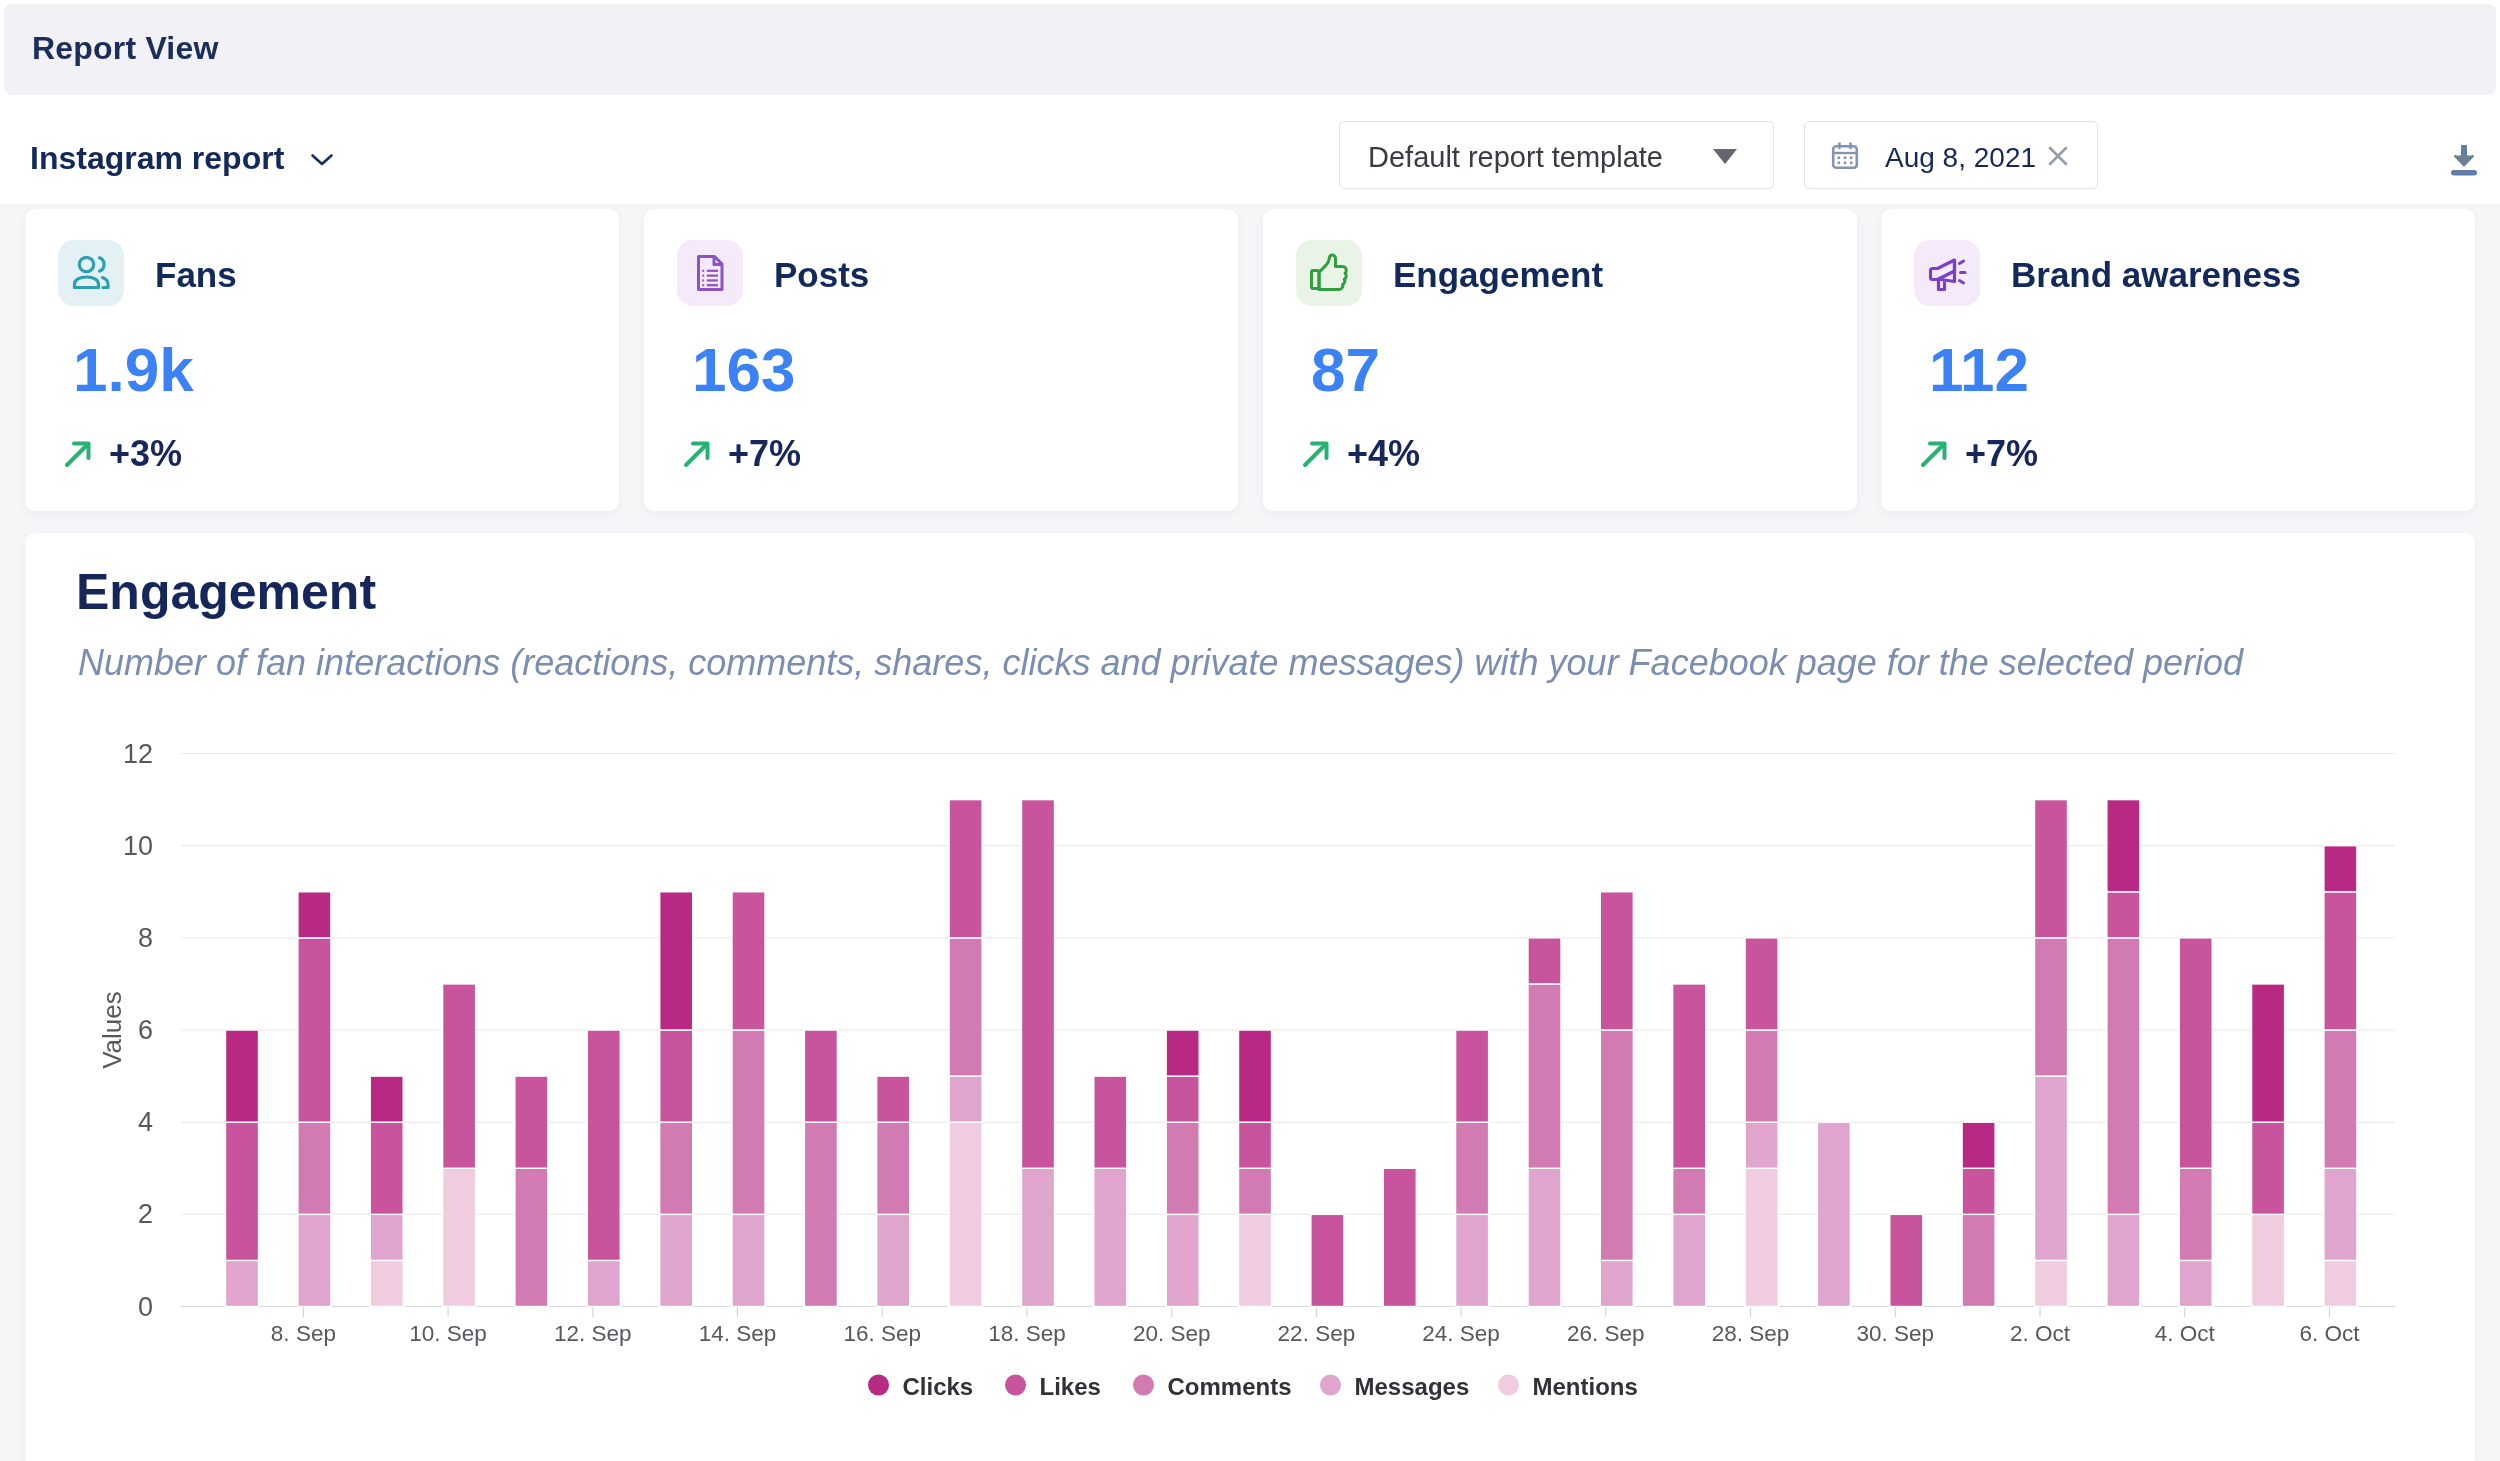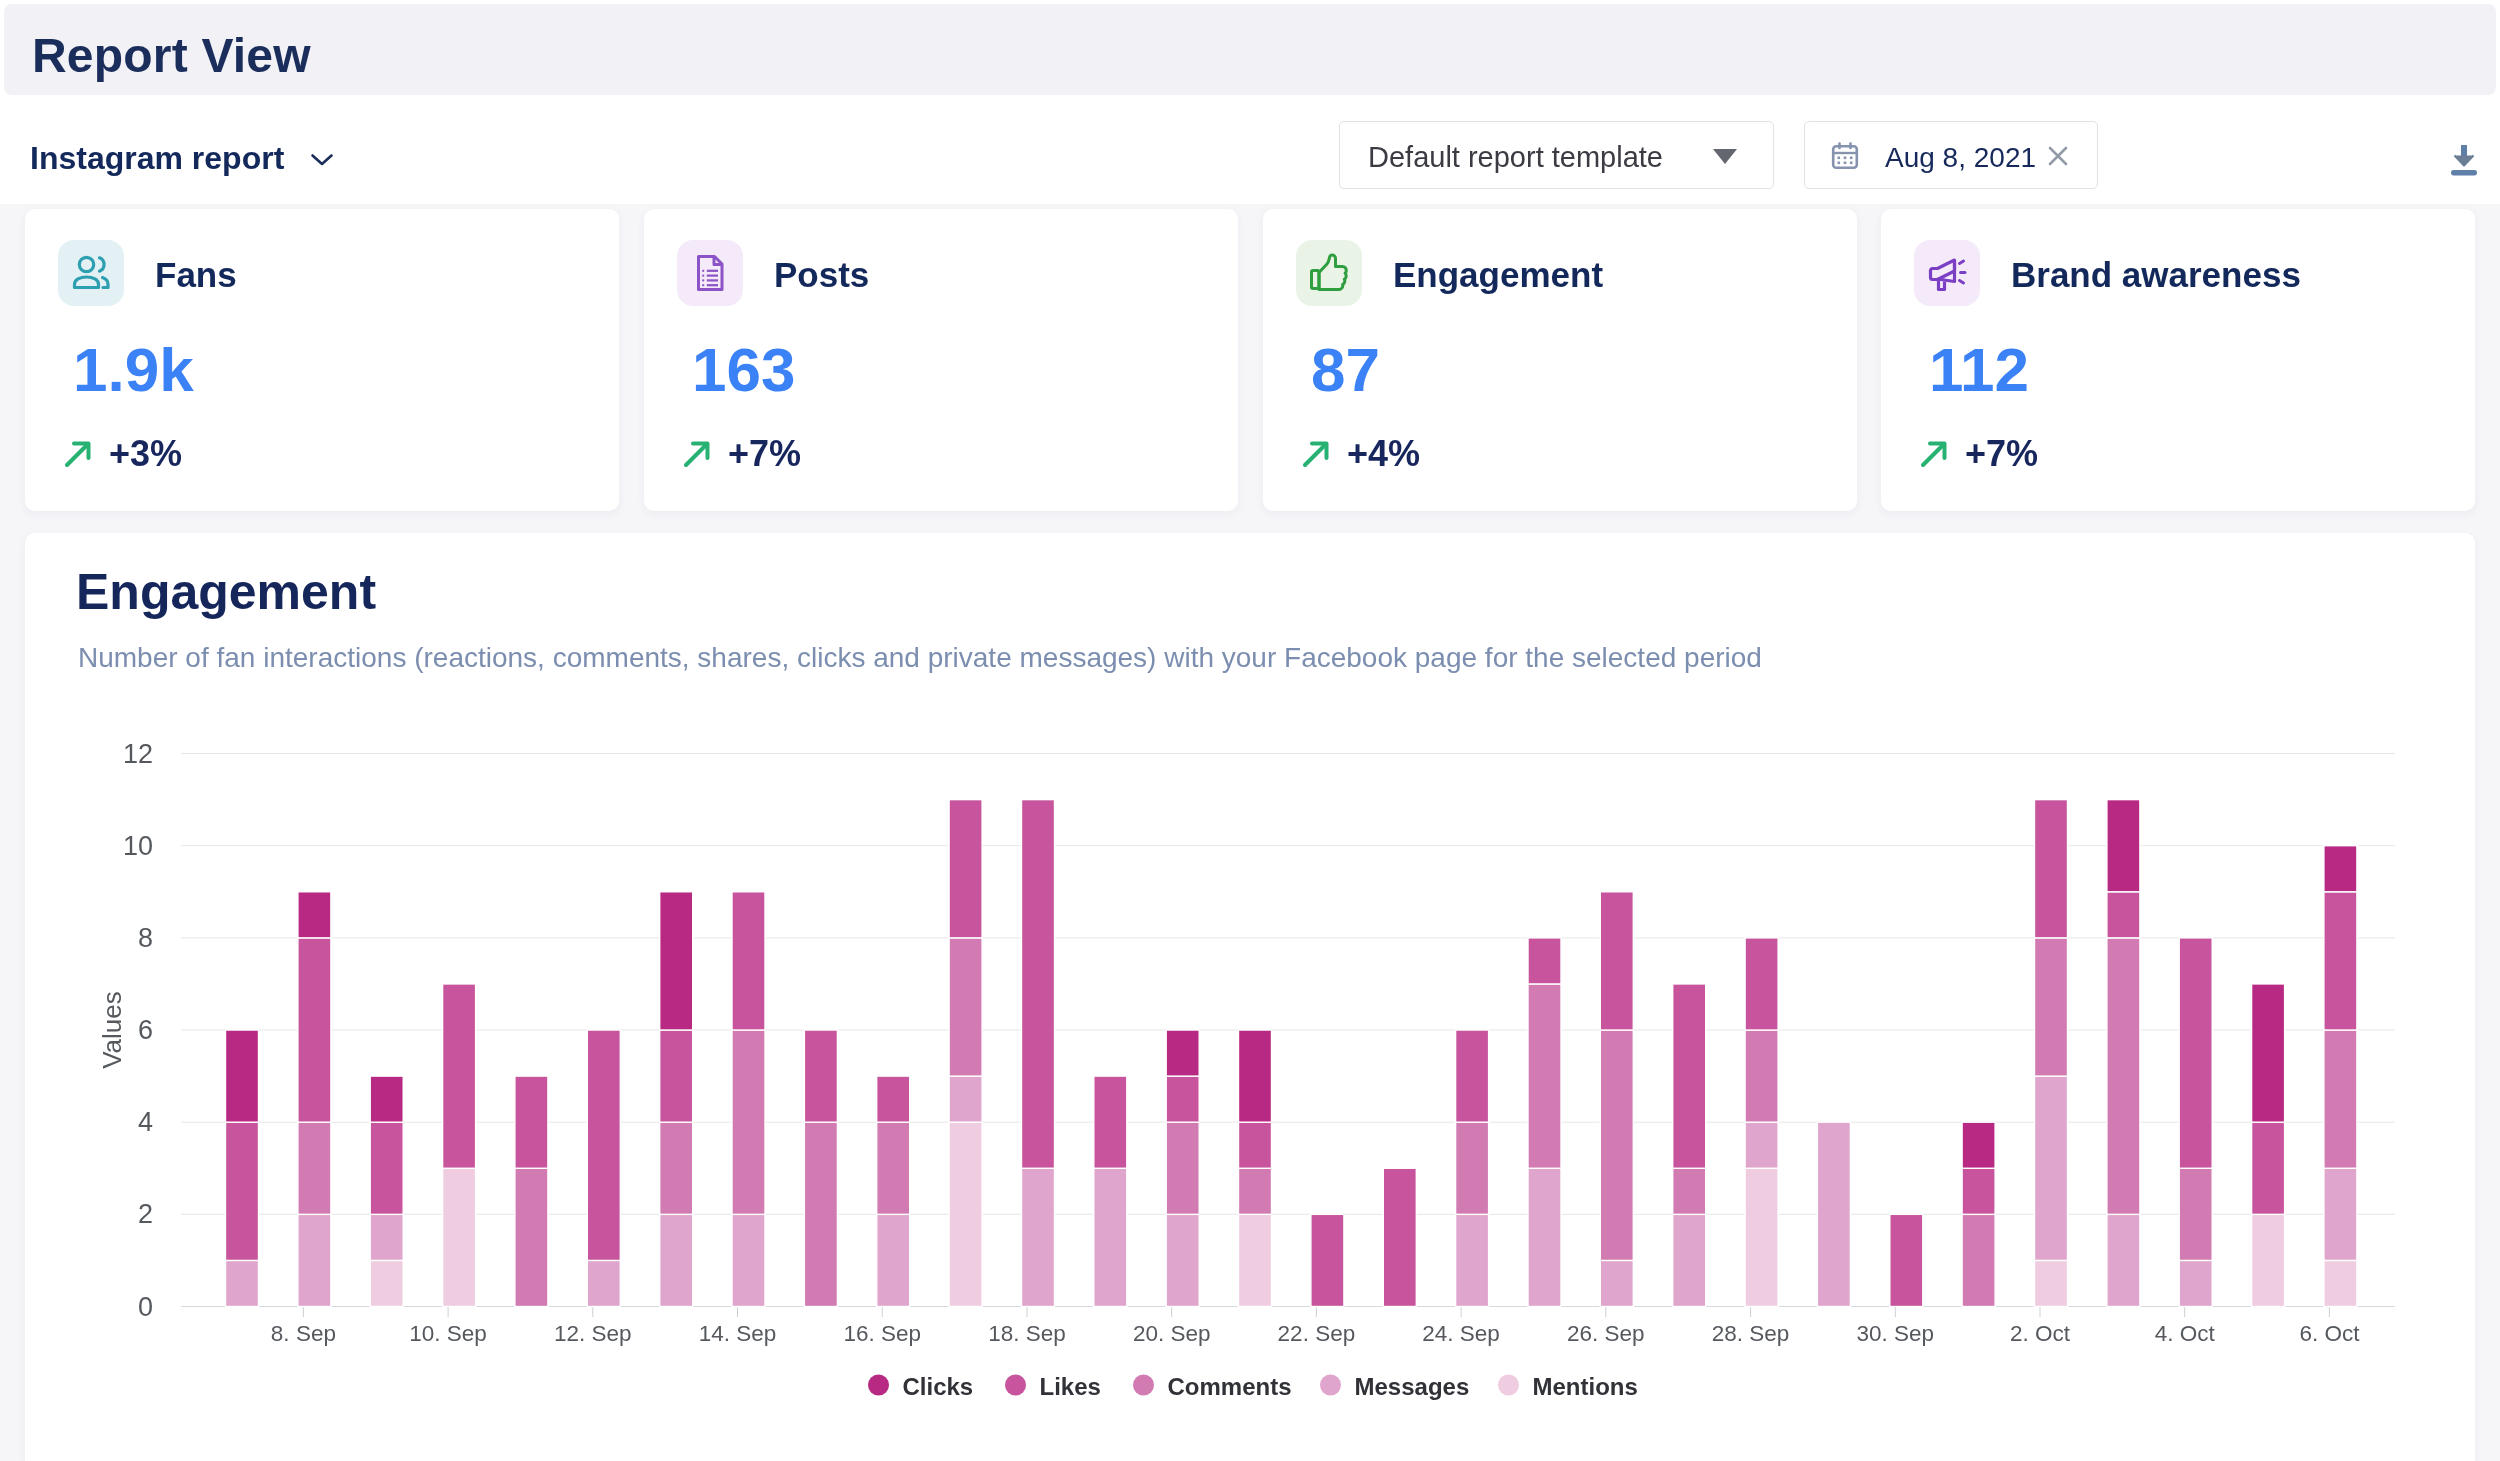--- a/index.html
+++ b/index.html
@@ -1,40 +1,40 @@
 <!DOCTYPE html>
 <html><head>
 <meta charset="utf-8">
 <style>
   html,body { margin:0; padding:0; }
   body { font-family:"Liberation Sans", sans-serif; }
   #page { position:relative; width:2500px; height:1461px; background:#fff; overflow:hidden; }
   .band { position:absolute; left:4px; right:4px; top:4px; height:91px; background:#F1F1F6; border-radius:8px; }
-  .band h1 { margin:0; position:absolute; left:28px; top:28px; font-size:48px; font-weight:600; color:#1B2D5B; letter-spacing:0.2px; line-height:1; }
+  .band h1 { margin:0; position:absolute; left:28px; top:28px; font-size:32px; font-weight:600; color:#1B2D5B; letter-spacing:0.2px; line-height:1; }
   .igrow { position:absolute; left:30px; top:140px; font-size:32px; font-weight:700; color:#14295B; }
   .igrow svg { margin-left:26px; margin-bottom:2px; }
   .selbox { position:absolute; left:1339px; top:121px; width:435px; height:68px; background:#fff; border:1px solid #E1E1E6; border-radius:5px; box-sizing:border-box; }
   .selbox .txt { position:absolute; left:28px; top:19px; font-size:29px; color:#3A3B43; }
   .selbox .tri { position:absolute; right:36px; top:27px; width:0; height:0; border-left:12px solid transparent; border-right:12px solid transparent; border-top:15px solid #63666E; }
   .datebox { position:absolute; top:121px; height:68px; background:#fff; border:1px solid #E1E1E6; border-radius:5px; box-sizing:border-box; }
   .datebox .cal { position:absolute; left:26px; top:20px; }
   .datebox .dtxt { position:absolute; left:80px; top:20px; font-size:28px; color:#16295A; white-space:nowrap;text-align:right; }
   .datebox .xx { position:absolute; right:26px; top:21px; }
   .dl { position:absolute; left:2448px; top:143px; }
   .graybg { position:absolute; left:0; top:204px; width:2500px; height:1257px; background:#F6F6F9; }
   .card { position:absolute; top:209px; width:594px; height:302px; background:#fff; border-radius:10px; box-shadow:0 3px 10px rgba(35,40,90,0.05); }
   .iconbox { position:absolute; left:33px; top:31px; width:66px; height:66px; border-radius:16px; }
   .iconbox svg { position:absolute; left:11px; top:11px; }
   .ctitle { position:absolute; top:46px; font-size:35px; font-weight:700; color:#14295B; }
   .cnum { position:absolute; left:31px; top:130px; font-size:62px; font-weight:700; color:#3b82f6; line-height:1;margin-left:17px; }
   .ctrend { position:absolute; left:37px; top:224px; display:flex; align-items:center; }
   .ctrend span { margin-left:15px; font-size:36px; font-weight:700; color:#17265C; }
   .chartcard { position:absolute; left:25px; top:533px; width:2450px; height:928px; background:#fff; border-radius:10px 10px 0 0; box-shadow:0 3px 10px rgba(35,40,90,0.05); }
   .chartcard h2 { margin:0; position:absolute; left:51px; top:30px; font-size:50px; font-weight:700; color:#15265B; }
-  .chartcard .sub { position:absolute; left:53px; top:109px; font-size:28px; color:#7C8EB0; }
+  .chartcard .sub { position:absolute; left:53px; top:109px; font-size:36px; color:#7C8EB0;font-style:italic; }
 </style>
 </head>
 <body>
 <div id="page">
   <div class="band">
       <h1>Report View</h1>
     </div>
   <div class="igrow">Instagram report<svg width="24" height="14" viewBox="0 0 24 14" fill="none">
 <path d="M2.5 2.5 L12 11 L21.5 2.5" stroke="#1B2D5B" stroke-width="2.6" stroke-linecap="round" stroke-linejoin="round"></path>
 </svg></div>

